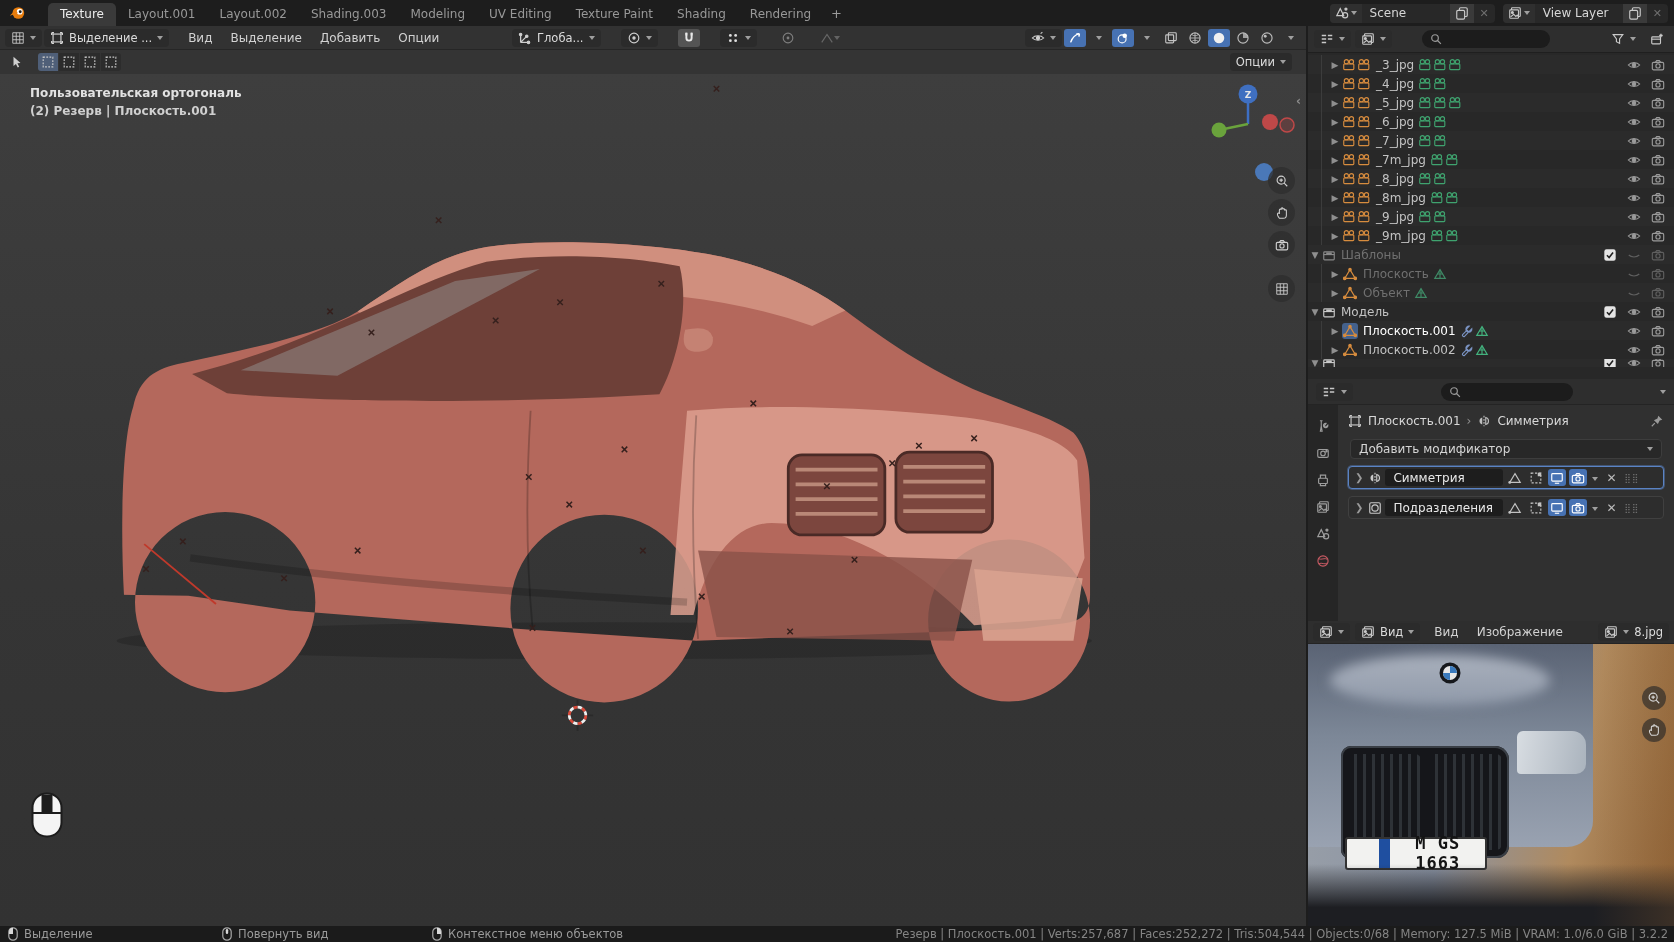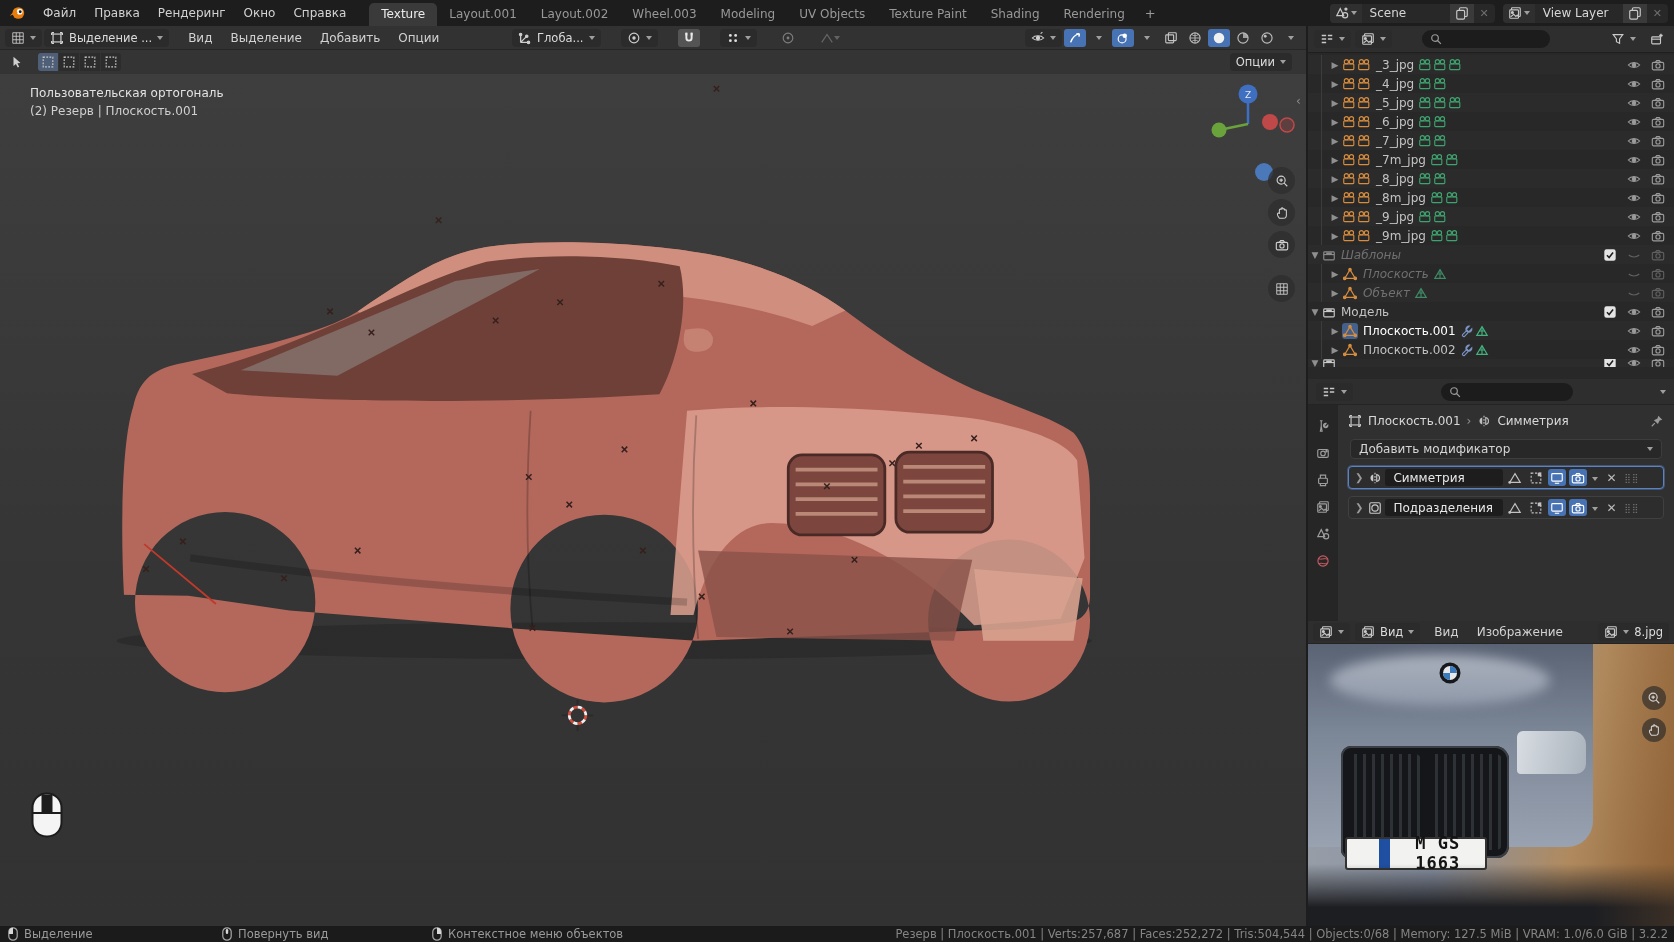--- a/index.html
+++ b/index.html
@@ -41,40 +41,40 @@
   .vp-menus { display:flex; margin-left:8px; }
 
   .vp-toolrow { position:absolute; top:50px; left:0; width:1306px; height:24px; background:#343434; }
   .selmode { position:absolute; left:38px; top:3px; display:flex; gap:1px; }
   .selmode .tbtn { background:#2c2c2c; border-radius:0; width:20px; }
   .selmode .tbtn:first-child { border-radius:3px 0 0 3px; background:#4f5f78; }
   .selmode .tbtn:last-child { border-radius:0 3px 3px 0; }
   .options-btn { position:absolute; right:14px; top:3px; }
 
   .vp-canvas { position:absolute; top:74px; left:0; width:1306px; height:852px;
-    background:linear-gradient(#3e3e3e, #353535 60%, #323232); overflow:hidden; }
+    background:linear-gradient(#3e3e3e, #353535 60%, #323232); overflow:hidden;font-weight:bold; }
   .vp-label1 { position:absolute; left:30px; top:12px; font-size:12px; color:#e2e2e2; }
   .vp-label2 { position:absolute; left:30px; top:30px; font-size:12px; color:#d0d0d0; }
   .hint { position:absolute; left:29px; top:664px; color:#f2f2f2; font-size:19px; line-height:1.12; }
   .hint-mouse { position:absolute; left:31px; top:718px; }
   .gizmo { position:absolute; left:1202px; top:6px; }
   .navbtn { position:absolute; width:27px; height:27px; border-radius:50%; background:rgba(45,45,45,.75);
     display:flex; align-items:center; justify-content:center; color:#cfcfcf; left:1268px; }
   .edge-collapse { position:absolute; left:1296px; top:20px; color:#8d8d8d; font-size:12px; }
 
   
   .outliner { position:absolute; left:1308px; top:26px; width:366px; height:353px; background:#282828; overflow:hidden; }
   .ol-header { height:27px; background:#2e2e2e; border-bottom:1px solid #1f1f1f; display:flex; align-items:center; padding:0 6px; gap:4px; }
   .search { background:#1c1c1c; border-radius:10px; height:18px; display:flex; align-items:center; gap:5px;
     padding:0 8px; color:#8a8a8a; flex:0 0 auto; }
   .ol-rows { position:absolute; top:29px; left:0; right:0; bottom:0; }
   .ol-row { height:19px; display:flex; align-items:center; font-size:12px; color:#c3c3c3; padding-right:8px; }
   .ol-row:nth-child(odd) { background:#2b2b2b; }
   .ol-row .lbl { margin:0 4px; white-space:nowrap; }
-  .ol-row.grayed .lbl { color:#707070;font-style:italic; }
+  .ol-row.grayed .lbl { color:#707070; }
   .ol-row .expander { width:14px; text-align:center; color:#8f8f8f; font-size:9px; flex:0 0 auto; }
   .ol-guide { width:14px; flex:0 0 auto; align-self:stretch; border-right:1px solid #3c3c3c; margin-right:6px; }
   .ol-right { margin-left:auto; display:flex; align-items:center; gap:9px; color:#9b9b9b; }
   .ol-row.grayed .ol-right { color:#5f5f5f; }
   .sel-icon { background:#44618c; border-radius:3px; }
   .ol-row .icn { margin-right:1px; }
 
   .props { position:absolute; left:1308px; top:379px; width:366px; height:242px; background:#303030; overflow:hidden; }
   .pr-header { height:26px; background:#2e2e2e; border-bottom:1px solid #242424; display:flex; align-items:center; padding:0 8px; }
   .pr-tabs { position:absolute; left:0; top:26px; bottom:0; width:30px; background:#262626; display:flex;
@@ -114,34 +114,27 @@
 
   <div class="topbar">
     <div class="blender-logo icn">
       <svg width="18" height="18" viewBox="0 0 20 20">
           <circle cx="11.5" cy="10" r="6.5" fill="#e87d0d"></circle>
           <circle cx="13" cy="8.6" r="3.2" fill="#fff"></circle>
           <circle cx="13.6" cy="8.6" r="1.6" fill="#1d1d1d"></circle>
           <path d="M2 13 L8 7 L11 10 Z" fill="#e87d0d"></path>
         </svg>
     </div>
-    <div id="top-menus" style="display:flex">
-        <span class="menu-item">Файл</span>
-        <span class="menu-item">Правка</span>
-        <span class="menu-item">Рендеринг</span>
-        <span class="menu-item">Окно</span>
-        <span class="menu-item">Справка</span>
-      </div>
     <div class="tabs" id="ws-tabs">
         <span class="tab active">Texture</span>
         <span class="tab">Layout.001</span>
         <span class="tab">Layout.002</span>
-        <span class="tab">Wheel.003</span>
+        <span class="tab">Shading.003</span>
         <span class="tab">Modeling</span>
-        <span class="tab">UV Objects</span>
+        <span class="tab">UV Editing</span>
         <span class="tab">Texture Paint</span>
         <span class="tab">Shading</span>
         <span class="tab">Rendering</span>
       </div>
     <div class="tab-add">+</div>
     <div class="topbar-right">
       <div class="id-widget">
         <span class="seg-icon">
             <span class="icn" id="scene-ic" style="color: rgb(200, 200, 200);">
               <svg width="14" height="14" viewBox="0 0 16 16" fill="none" stroke="currentColor" stroke-width="1.3">

